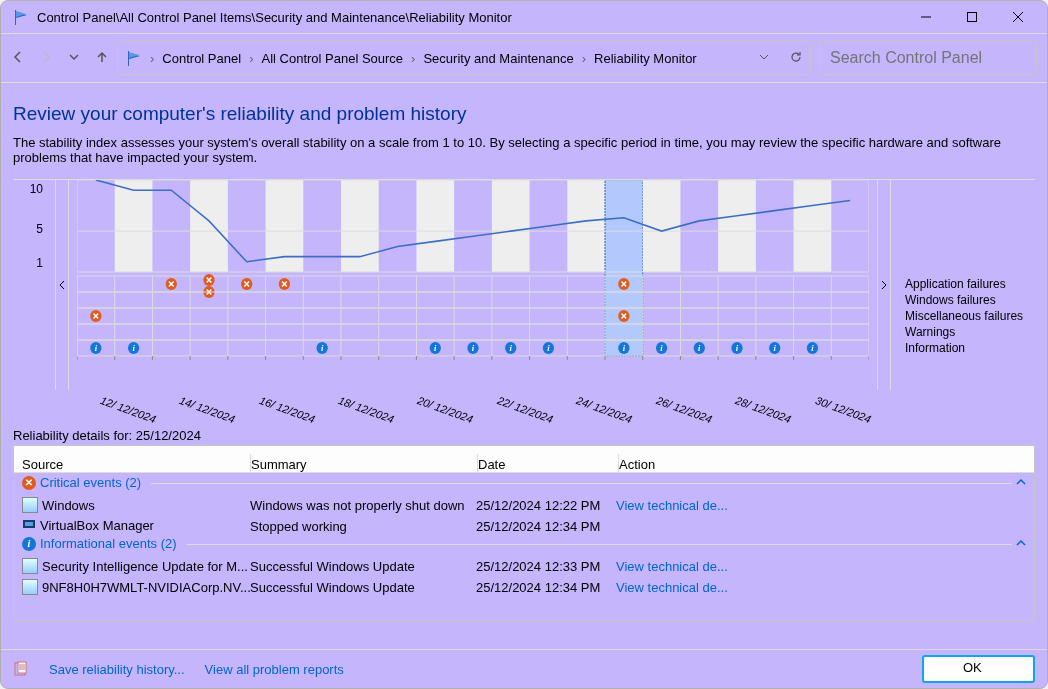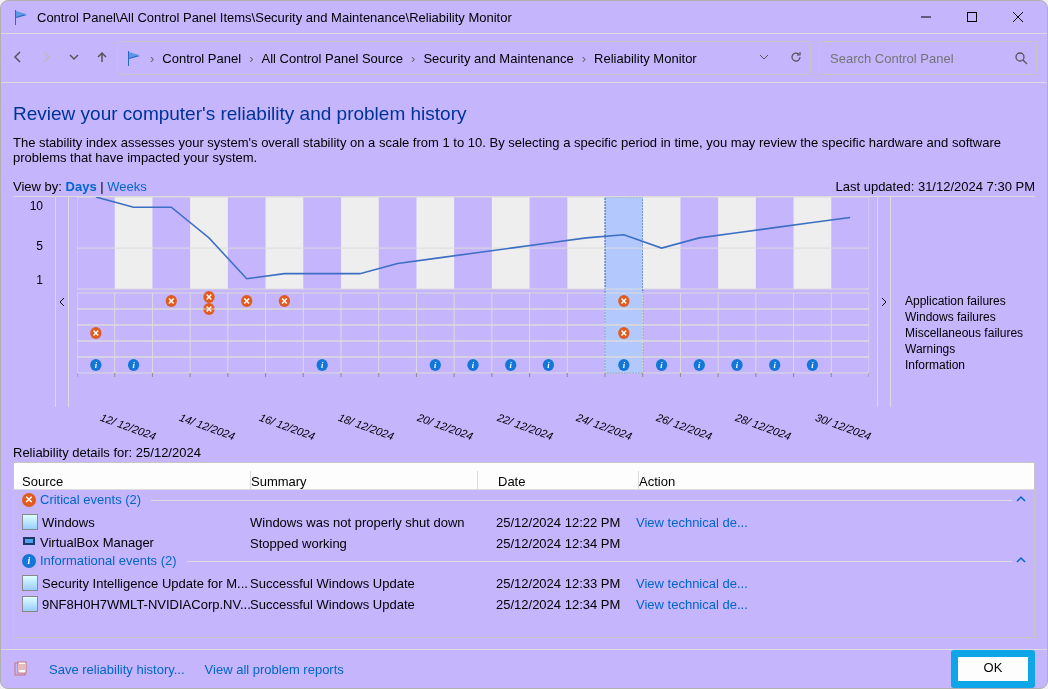--- a/index.html
+++ b/index.html
@@ -27,21 +27,21 @@
   .winbtn svg{width:10px;height:10px;}
   .nav{height:48px;display:flex;align-items:center;padding:0 10px;border-bottom:1px solid var(--toolbar-border);gap:8px;}
   .nav-arrows{display:flex;gap:14px;align-items:center;}
   .nav-arrows svg{width:14px;height:14px;}
   .pathbox{flex:1;height:32px;border:1px solid var(--border-dark);border-radius:4px;display:flex;align-items:center;padding:0 8px;gap:4px;overflow:hidden;}
   .pathbox .crumb{white-space:nowrap;}
   .pathbox .chev{color:#666;padding:0 4px;}
   .pathbox .spacer{flex:1;}
   .pathbox .pbtn svg{width:12px;height:12px;}
   .searchbox{width:200px;height:32px;border:1px solid var(--border-dark);border-radius:4px;display:flex;align-items:center;padding:0 8px;}
-  .searchbox input{flex:1;border:none;outline:none;font-size:13px;background:transparent;}
+  .searchbox input{flex:1;border:none;outline:none;font-size:16px;background:transparent;}
   .searchbox svg{width:14px;height:14px;color:#555;}
   .content{flex:1;overflow:auto;padding:16px 12px 0 12px;}
   h1.heading{color:var(--heading);font-weight:400;font-size:19px;margin:4px 0 10px 0;}
   .desc{font-size:13px;margin:0 0 14px 0;}
   .viewby{display:flex;justify-content:space-between;font-size:13px;margin-bottom:2px;}
   .viewby a{color:var(--link);text-decoration:none;}
   .viewby .sel{font-weight:600;}
   
   .chartwrap{border-top:1px solid var(--border);display:flex;align-items:stretch;gap:8px;}
   .yaxis{width:34px;position:relative;}
@@ -52,36 +52,36 @@
   .datecell{flex:1;position:relative;font-size:11px;text-align:left;white-space:nowrap;}
   .datecell span{position:absolute;left:4px;top:4px;transform:rotate(20deg);transform-origin:left top;font-style:italic;}
   .scrollbtn{width:12px;display:flex;align-items:center;justify-content:center;border-left:1px solid var(--border);border-right:1px solid var(--border);}
   .legend{width:130px;padding:96px 0 0 6px;font-size:12px;line-height:16px;}
   
   .details-label{margin:10px 0 2px 0;font-size:13px;}
   .tablewrap{border:1px solid var(--border-dark);height:174px;overflow:hidden;position:relative;}
   .row{display:flex;align-items:flex-end;height:21px;padding:0 8px;}
   .col-source{width:228px;display:flex;align-items:center;gap:4px;overflow:hidden;white-space:nowrap;text-overflow:ellipsis;}
   .col-summary{width:226px;overflow:hidden;white-space:nowrap;text-overflow:ellipsis;}
-  .col-date{width:140px;margin-left:20px;}
+  .col-date{width:140px;}
   .col-action{flex:1;}
   .col-action a{color:var(--link);text-decoration:none;}
   .theader{border-bottom:1px solid var(--border);background:#fdfdfd;}
   .theader .row{height:26px;}
   .group{color:var(--link);display:flex;align-items:center;gap:4px;padding:2px 8px;}
   .group .grow{flex:1;border-bottom:1px solid var(--border);margin-left:6px;height:1px;}
   .group-arrow svg{width:10px;height:10px;}
   .badge{width:14px;height:14px;border-radius:50%;display:inline-flex;align-items:center;justify-content:center;color:#fff;font-size:10px;font-weight:bold;flex:none;}
   .badge.error{background:var(--red);}
   .badge.info{background:var(--blue-info);font-family:Georgia,serif;font-style:italic;font-weight:bold;}
   .progicon{width:14px;height:14px;border:1px solid #888;background:linear-gradient(#dff,#9cf);flex:none;}
   .footer{height:38px;border-top:1px solid var(--border);display:flex;align-items:center;padding:0 12px;gap:20px;}
   .footer a{color:var(--link);text-decoration:none;font-size:13px;}
   .footer .spacer{flex:1;}
-  .okbtn{width:70px;height:24px;border:7px solid #0ea5e9;border-radius:3px;background:#fdfdfd;text-align:center;line-height:22px;font-size:13px;}
+  .okbtn{width:70px;height:24px;border:2px solid #0ea5e9;border-radius:3px;background:#fdfdfd;line-height:22px;font-size:13px;padding-left:39px;}
   .flag-ico{width:16px;height:16px;}
   .hdr-sep{width:1px;height:18px;background:var(--border);}
 </style>
 </head>
 <body>
 
 <div class="window">
 
   <div class="titlebar">
     <svg class="appicon flag-ico" viewBox="0 0 16 16">
@@ -151,29 +151,20 @@
           <circle cx="6" cy="6" r="4" fill="none" stroke="#555" stroke-width="1.3"></circle>
           <path d="M9 9l4 4" stroke="#555" stroke-width="1.3"></path>
         </svg>
     </div>
   </div>
 
   <div class="content">
     <h1 class="heading">Review your computer's reliability and problem history</h1>
     <p class="desc">The stability index assesses your system's overall stability on a scale from 1 to 10. By selecting a specific period in time, you may review the specific hardware and software problems that have impacted your system.</p>
 
-    <div class="viewby">
-      <div>
-        <span>View by:</span>
-        <a href="#" class="sel">Days</a><span> | </span><a href="#">Weeks</a>
-      </div>
-      <div>
-        <span>Last updated: </span><span>31/12/2024 7:30 PM</span>
-      </div>
-    </div>
 
     <div class="chartwrap">
       <div class="yaxis">
         <span style="top:2px">10</span>
         <span style="top:42px">5</span>
         <span style="top:76px">1</span>
       </div>
       <div class="scrollbtn">
         <svg width="8" height="10" viewBox="0 0 8 10">
             <path d="M6 1L2 5l4 4" fill="none" stroke="#000"></path>

